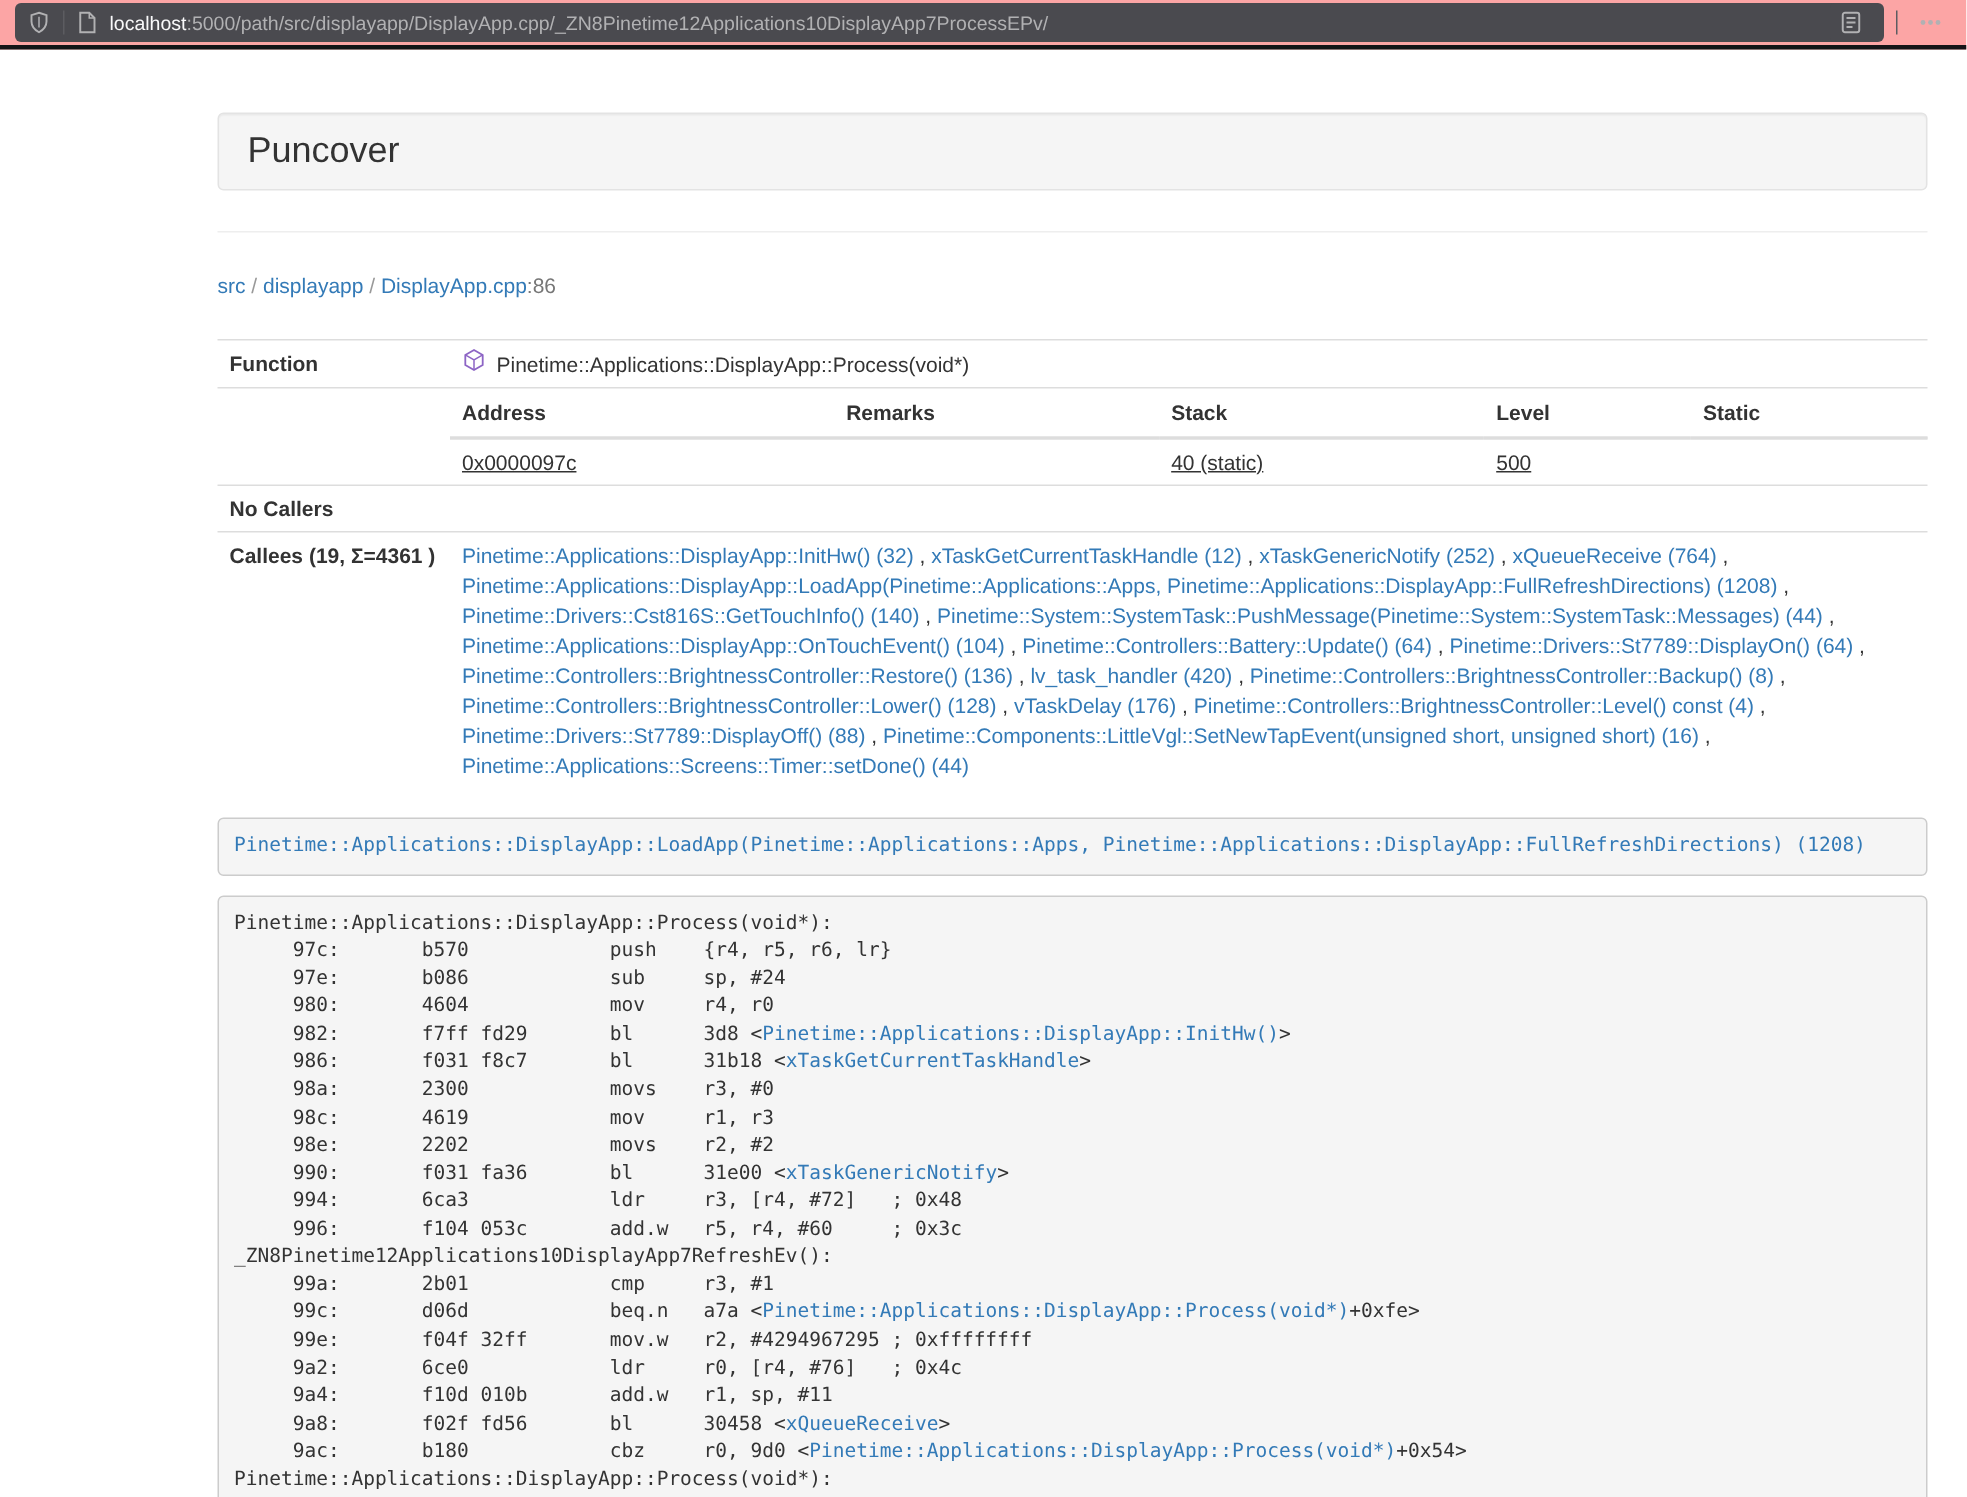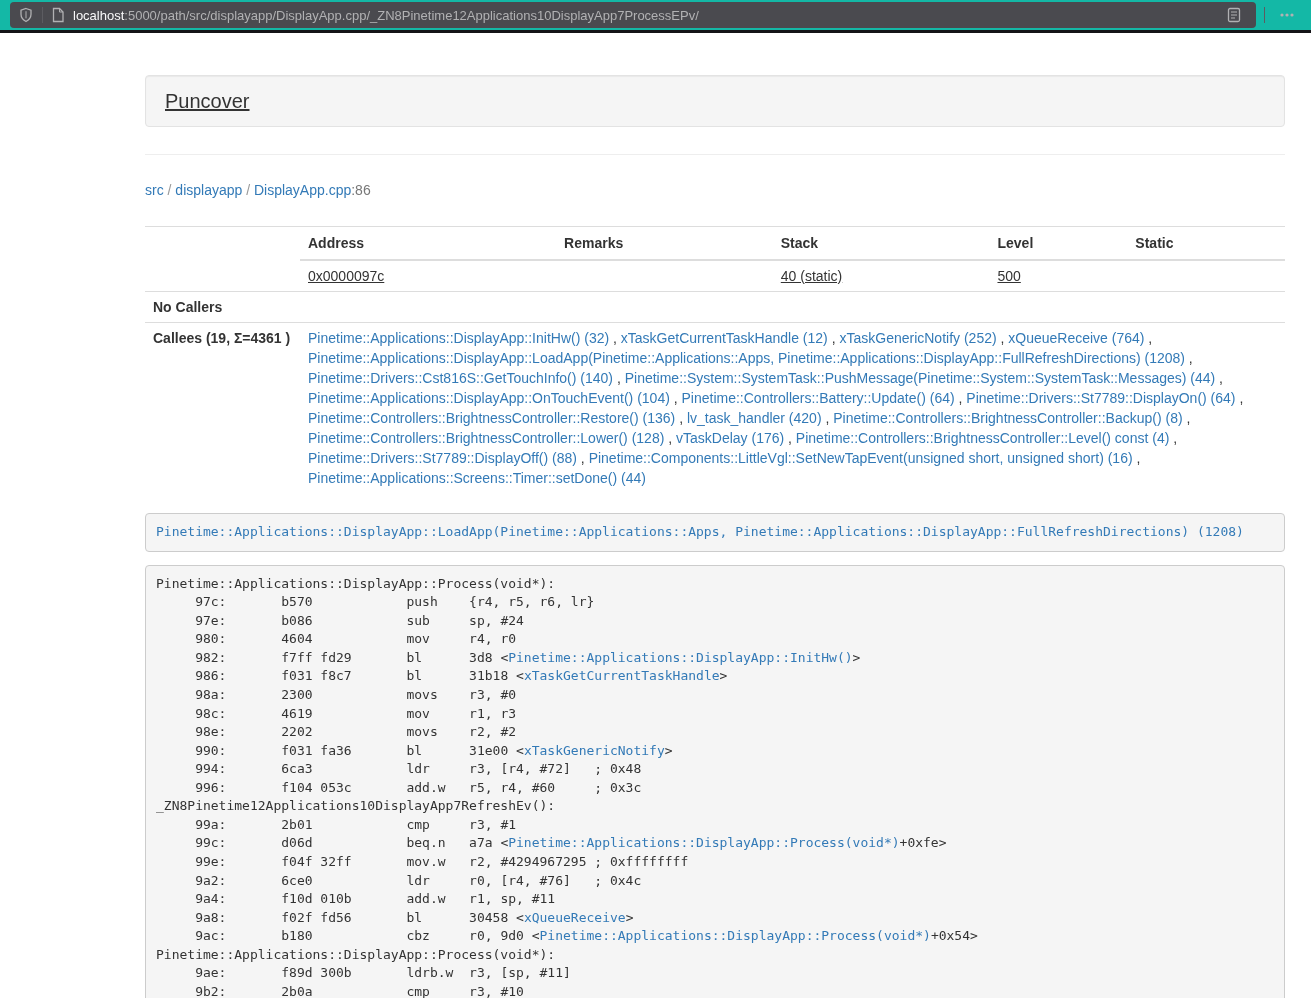--- a/index.html
+++ b/index.html
@@ -5,21 +5,21 @@
   * { box-sizing: border-box; }
   html,body { margin:0; padding:0; }
   body {
     width:1311px; height:998px; overflow:hidden; background:#fff;
     font-family:"Liberation Sans", sans-serif; font-size:14px; color:#333;
   }
   a { color:var(--link,#337ab7); text-decoration:none; }
 
   
   .chrome {
-    height:33px; background:#14b8a6; display:flex; align-items:center;
+    height:33px; background:#fca5a5; display:flex; align-items:center;
     padding:0 10px; border-bottom:3px solid #141417;
   }
   .urlbar {
     flex:1; height:26px; background:#4a4a4f; border-radius:4px;
     display:flex; align-items:center; padding:0 8px; min-width:0;
   }
   .chrome svg { display:block; }
   .vdiv { width:1px; height:16px; background:#5c5c61; margin:0 8px; flex:none; }
   .urltext {
     font-size:13px; color:#b1b1b3; white-space:nowrap; overflow:hidden;
@@ -33,21 +33,21 @@
   .reader-btn { background:#4a4a4f; margin-left:8px; }
 
   
   .content { width:1140px; margin-left:145px; padding-top:42px; }
 
   .well {
     background:#f5f5f5; border:1px solid #e3e3e3; border-radius:4px;
     box-shadow:inset 0 1px 1px rgba(0,0,0,.05);
     padding:15px 19px; margin:0;
   }
-  .well .page-title { font-size:20px; line-height:20px; color:#333;text-decoration:underline; }
+  .well .page-title { font-size:24px; line-height:20px; color:#333; }
 
   hr.rule { border:0; border-top:1px solid #eee; margin:27px 0 25px; }
 
   .crumbs { line-height:20px; margin-bottom:26px; }
   .crumbs .sep { color:#999; }
   .crumbs .line-no { color:#777; }
 
   table.info { width:100%; border-collapse:collapse; }
   table.info > tbody > tr > td {
     padding:5px 8px; border-top:1px solid #ddd; vertical-align:top;
@@ -118,20 +118,34 @@
     <span class="page-title">Puncover</span>
   </div>
 
   <hr class="rule">
 
   <div class="crumbs"><a href="#">src</a><span class="sep"> / </span><a href="#">displayapp</a><span class="sep"> / </span><a href="#">DisplayApp.cpp</a><span class="line-no">:86</span></div>
 
   <table class="info">
     <tbody>
       <tr>
+        <td class="lbl">Function</td>
+        <td>
+          <span class="fn-name">
+            <span class="cube">
+              <svg width="16" height="16" viewBox="0 0 16 16" fill="none" stroke="#8d65c5" stroke-width="1.2">
+                <path d="M8 1.3l5.8 3.3v6.8L8 14.7l-5.8-3.3V4.6L8 1.3z"></path>
+                <path d="M2.2 4.6L8 8l5.8-3.4M8 8v6.7" stroke-width="1"></path>
+              </svg>
+            </span>
+            <span>Pinetime::Applications::DisplayApp::Process(void*)</span>
+          </span>
+        </td>
+      </tr>
+      <tr>
         <td class="lbl"></td>
         <td class="nested-wrap">
           <table class="detail">
             <colgroup>
               <col style="width:26%">
                 <col style="width:22%">
                 <col style="width:22%">
               <col style="width:14%">
                 <col style="width:16%">
             </colgroup>

